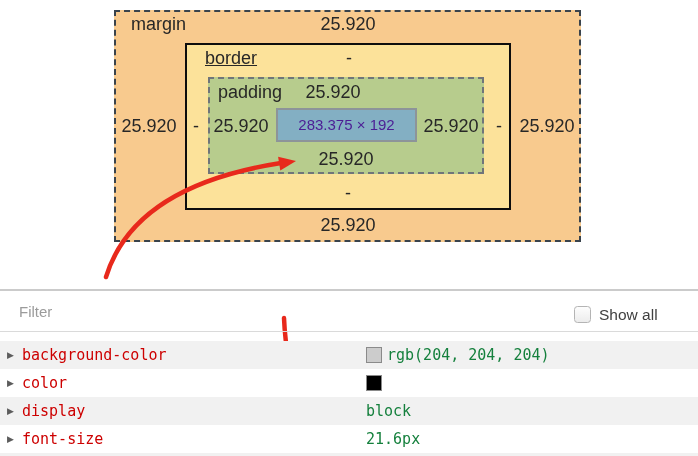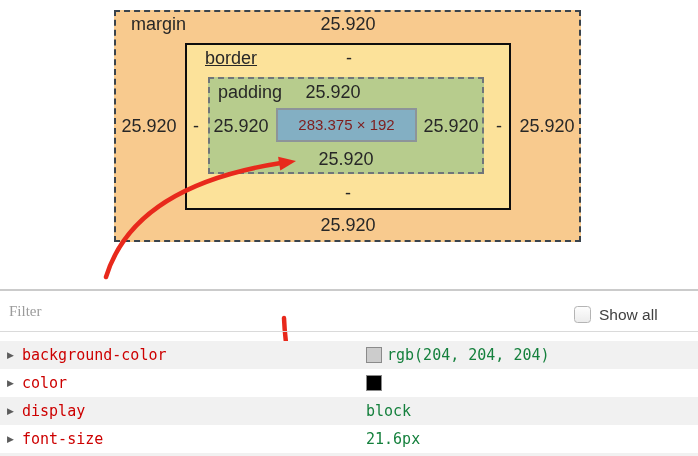--- a/index.html
+++ b/index.html
@@ -12,32 +12,32 @@
   .bm-center { transform:translateX(-50%); text-align:center; }
 
   .margin-box  { position:absolute; left:114px; top:10px;  width:467px; height:232px;
                  background:#f8ca8e; border:2px dashed #39434c; }
   .border-box  { position:absolute; left:185px; top:43px;  width:326px; height:167px;
                  background:#fce29a; border:2px solid #0d0d0d; }
   .padding-box { position:absolute; left:208px; top:77px;  width:276px; height:97px;
                  background:#b7cc8d; border:2px dashed #70757a; }
   .content-box { position:absolute; left:276px; top:108px; width:141px; height:34px;
                  background:#83afc3; border:2px solid #8d9499;
-                 font-size:15px; color:#7f1d1d; text-align:center; line-height:30px; }
+                 font-size:15px; color:#4c1d95; text-align:center; line-height:30px; }
 
   
   #arrows { position:absolute; left:0; top:0; width:698px; height:456px; pointer-events:none; }
 
   
   .divider1 { position:absolute; left:0; top:289px; width:698px; height:2px; background:#cbcbcb; }
   .divider2 { position:absolute; left:0; top:331px; width:698px; height:1px; background:#dadada; }
 
-  #filter-input { position:absolute; left:9px; top:299px; width:330px; height:24px;
+  #filter-input { position:absolute; left:19px; top:299px; width:330px; height:24px;
                   border:none; outline:none; background:transparent;
-                  font-family:Liberation Serif, serif; font-size:15px; color:#333; }
+                  font-family:Liberation Sans, sans-serif; font-size:15px; color:#333; }
   #filter-input::placeholder { color:#9b9b9b; opacity:1; }
 
   .checkbox { position:absolute; left:574px; top:306px; width:17px; height:17px;
               border:1.5px solid #b4b4b4; border-radius:3.5px;
               background:linear-gradient(#fdfdfd,#ececec); cursor:pointer; }
   .showall-label { position:absolute; left:599px; top:306px; font-size:15.5px; color:#404040; }
 
   .prop-rows { position:absolute; left:0; top:341px; width:698px; height:115px; overflow:hidden; }
   .prop-row { position:relative; width:698px; height:28px; background:#ffffff; }
   .prop-row.alt { background:#f1f1f1; }

